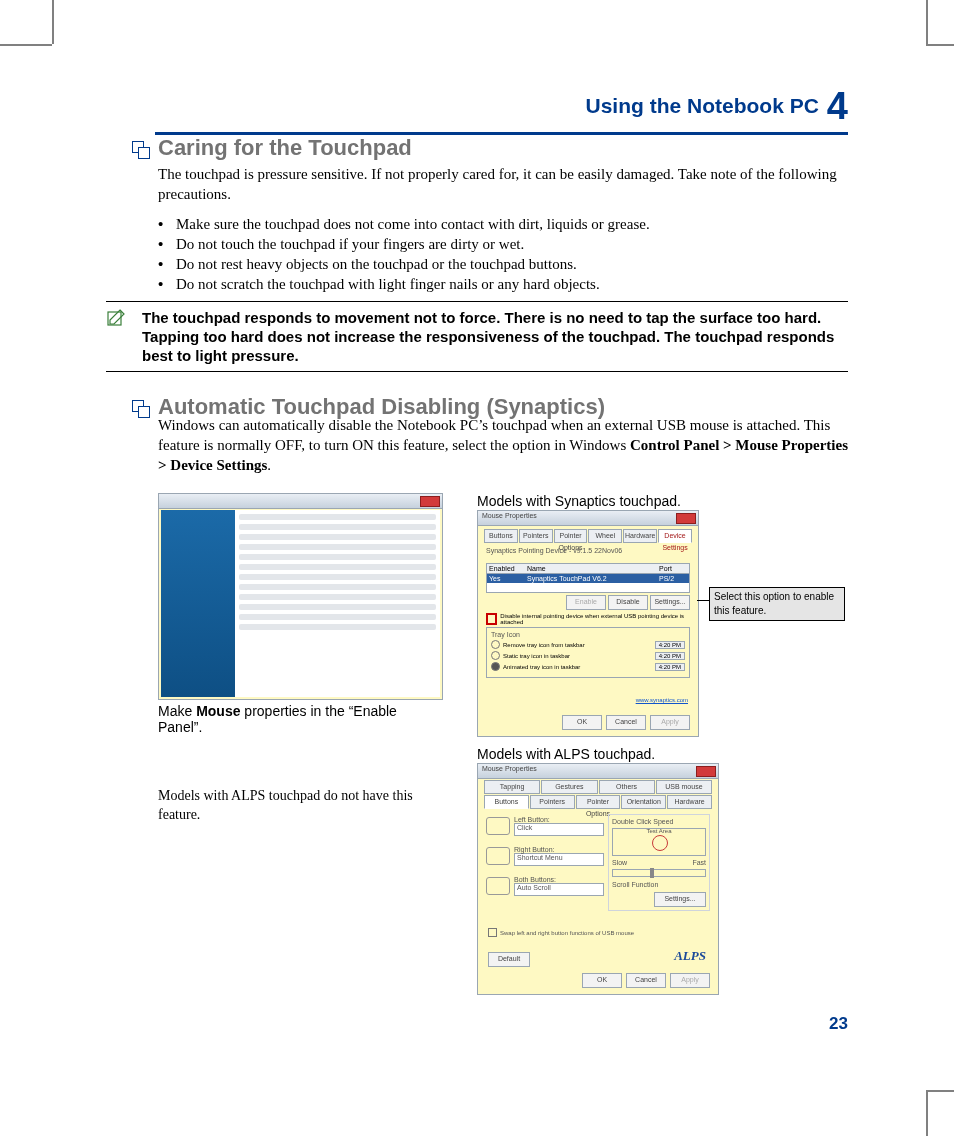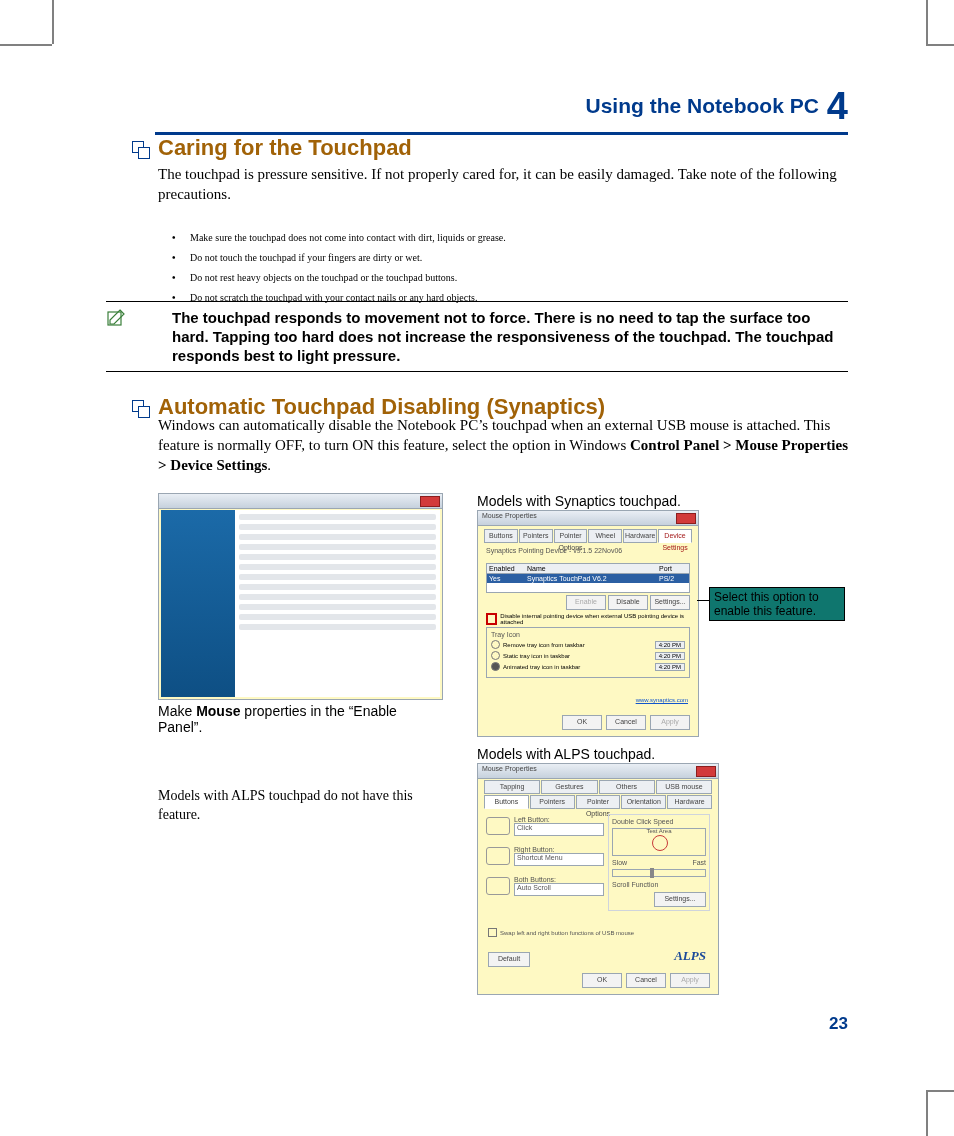--- a/index.html
+++ b/index.html
@@ -10,38 +10,38 @@
   .crop-right-corner-v{position:absolute;right:26px;top:0;width:2px;height:44px;background:#808080;}
   .crop-right-corner-h{position:absolute;right:0;top:44px;width:28px;height:2px;background:#808080;}
   .crop-bot-v{position:absolute;right:26px;bottom:0;width:2px;height:44px;background:#808080;}
   .crop-bot-h{position:absolute;right:0;bottom:44px;width:28px;height:2px;background:#808080;}
   
   .hdr{position:absolute;left:155px;right:106px;top:85px;text-align:right;font-family:Arial,Helvetica,sans-serif;
        color:#003a8c;border-bottom:3px solid #003a8c;padding-bottom:4px;}
   .hdr .txt{font-weight:bold;font-size:21px;margin-right:8px;}
   .hdr .num{font-weight:bold;font-size:38px;vertical-align:-6px;}
   
-  .h2{font-family:Arial,Helvetica,sans-serif;font-weight:bold;font-size:22px;color:#a16207;}
+  .h2{font-family:Arial,Helvetica,sans-serif;font-weight:bold;font-size:22px;color:#737373;}
   .sect-icon{position:absolute;width:16px;height:16px;}
   .sect-icon .sq{position:absolute;width:10px;height:10px;background:#fff;border:1px solid #003a8c;}
   .sect-icon .s1{left:0;top:0;}
   .sect-icon .s2{left:6px;top:6px;}
   
   .sec1-icon{left:132px;top:141px;}
   .sec1-h{position:absolute;left:158px;top:135px;}
   .para{font-size:15px;line-height:20px;}
   .p1{position:absolute;left:158px;right:106px;top:164px;}
-  ul.bul{position:absolute;left:158px;right:88px;margin:14px;padding:0;list-style:none;font-size:10px;line-height:20px;}
+  ul.bul{position:absolute;left:158px;right:88px;margin:0;padding:0;list-style:none;font-size:15px;line-height:20px;}
   ul.bul li{padding-left:18px;position:relative;}
   ul.bul li::before{content:"•";position:absolute;left:0;top:0;font-weight:bold;}
   .ul1{top:214px;}
   
   .note{position:absolute;left:106px;right:106px;top:301px;border-top:1px solid #000;border-bottom:1px solid #000;padding:6px 0;}
   .note-icon{position:absolute;left:0;top:6px;width:20px;height:20px;}
-  .note-text{margin-left:66px;font-family:Arial,Helvetica,sans-serif;font-weight:bold;font-size:15px;line-height:19px;}
+  .note-text{margin-left:36px;font-family:Arial,Helvetica,sans-serif;font-weight:bold;font-size:15px;line-height:19px;}
   
   .sec2-icon{left:132px;top:400px;}
   .sec2-h{position:absolute;left:158px;top:394px;}
   .p2{position:absolute;left:158px;right:106px;top:415px;}
   
   .shot{position:absolute;border:1px solid #9aa6b2;background:#fef9c3;}
   .shot .winbar{height:14px;background:linear-gradient(#e9eef4,#c6d1dd);border-bottom:1px solid #9aa6b2;position:relative;}
   .shot .winred{position:absolute;right:2px;top:2px;width:18px;height:9px;background:#d23a3a;border:1px solid #8c1e1e;}
   .shot .body{position:absolute;left:2px;right:2px;top:16px;bottom:2px;}
   .vistaside{position:absolute;left:0;top:0;bottom:0;width:74px;background:linear-gradient(#1b6aa8,#0e4f84);} 
@@ -49,21 +49,21 @@
   .mini-line{height:6px;margin:4px 4px;background:#e3e6ea;border-radius:2px;}
   .tabs{position:absolute;left:4px;right:4px;top:2px;height:14px;display:flex;gap:1px;}
   .tab{flex:1;background:#eceff3;border:1px solid #9aa6b2;font-size:7px;font-family:Arial,Helvetica,sans-serif;line-height:12px;text-align:center;color:#444;}
   .tab.active{background:#fff;border-bottom-color:#fff;}
   .redtab{color:#a31818;}
   .shot .btnrow{position:absolute;right:6px;bottom:4px;display:flex;gap:4px;}
   .shot .btn{width:38px;height:13px;background:#f3f3f3;border:1px solid #9aa6b2;font-size:7px;font-family:Arial,Helvetica,sans-serif;text-align:center;line-height:12px;color:#444;}
   
   .cap{position:absolute;font-family:Arial,Helvetica,sans-serif;font-size:14px;}
   .helper{position:absolute;font-size:14px;font-family:"Times New Roman",Times,serif;}
-  .callout{position:absolute;border:1px solid #000;font-family:Arial,Helvetica,sans-serif;font-size:12px;line-height:14px;padding:2px 4px;background:#0f766e;}
+  .callout{position:absolute;border:1px solid #000;font-family:Arial,Helvetica,sans-serif;font-size:10px;line-height:14px;padding:2px 4px;background:#e5e5e5;}
   .callout-line{position:absolute;height:1px;background:#000;}
   
   .pnum{position:absolute;right:106px;bottom:102px;font-family:Arial,Helvetica,sans-serif;font-weight:bold;color:#003a8c;font-size:17px;}
   
   .pencil{stroke:#3a7f3a;fill:none;stroke-width:1.2;}
 </style>
 </head>
 <body>
 
 <div class="page">
@@ -82,21 +82,21 @@
   <div class="sect-icon sec1-icon">
     <div class="sq s1"></div>
       <div class="sq s2"></div>
   </div>
   <div class="h2 sec1-h">Caring for the Touchpad</div>
   <div class="para p1">The touchpad is pressure sensitive. If not properly cared for, it can be easily damaged. Take note of the following precautions.</div>
   <ul class="bul ul1">
     <li>Make sure the touchpad does not come into contact with dirt, liquids or grease.</li>
     <li>Do not touch the touchpad if your fingers are dirty or wet.</li>
     <li>Do not rest heavy objects on the touchpad or the touchpad buttons.</li>
-    <li>Do not scratch the touchpad with your contact nails or any hard objects.</li>
+    <li>Do not scratch the touchpad with light finger nails or any hard objects.</li>
   </ul>
 
   <div class="note">
     <svg class="note-icon" viewBox="0 0 20 20">
       <rect x="2" y="4" width="13" height="13" class="pencil"></rect>
       <path d="M14 2 L18 6 L8 16 L4 16 L4 12 Z" class="pencil"></path>
     </svg>
     <div class="note-text">The touchpad responds to movement not to force. There is no need to tap the surface too hard. Tapping too hard does not increase the responsiveness of the touchpad. The touchpad responds best to light pressure.</div>
   </div>
 

